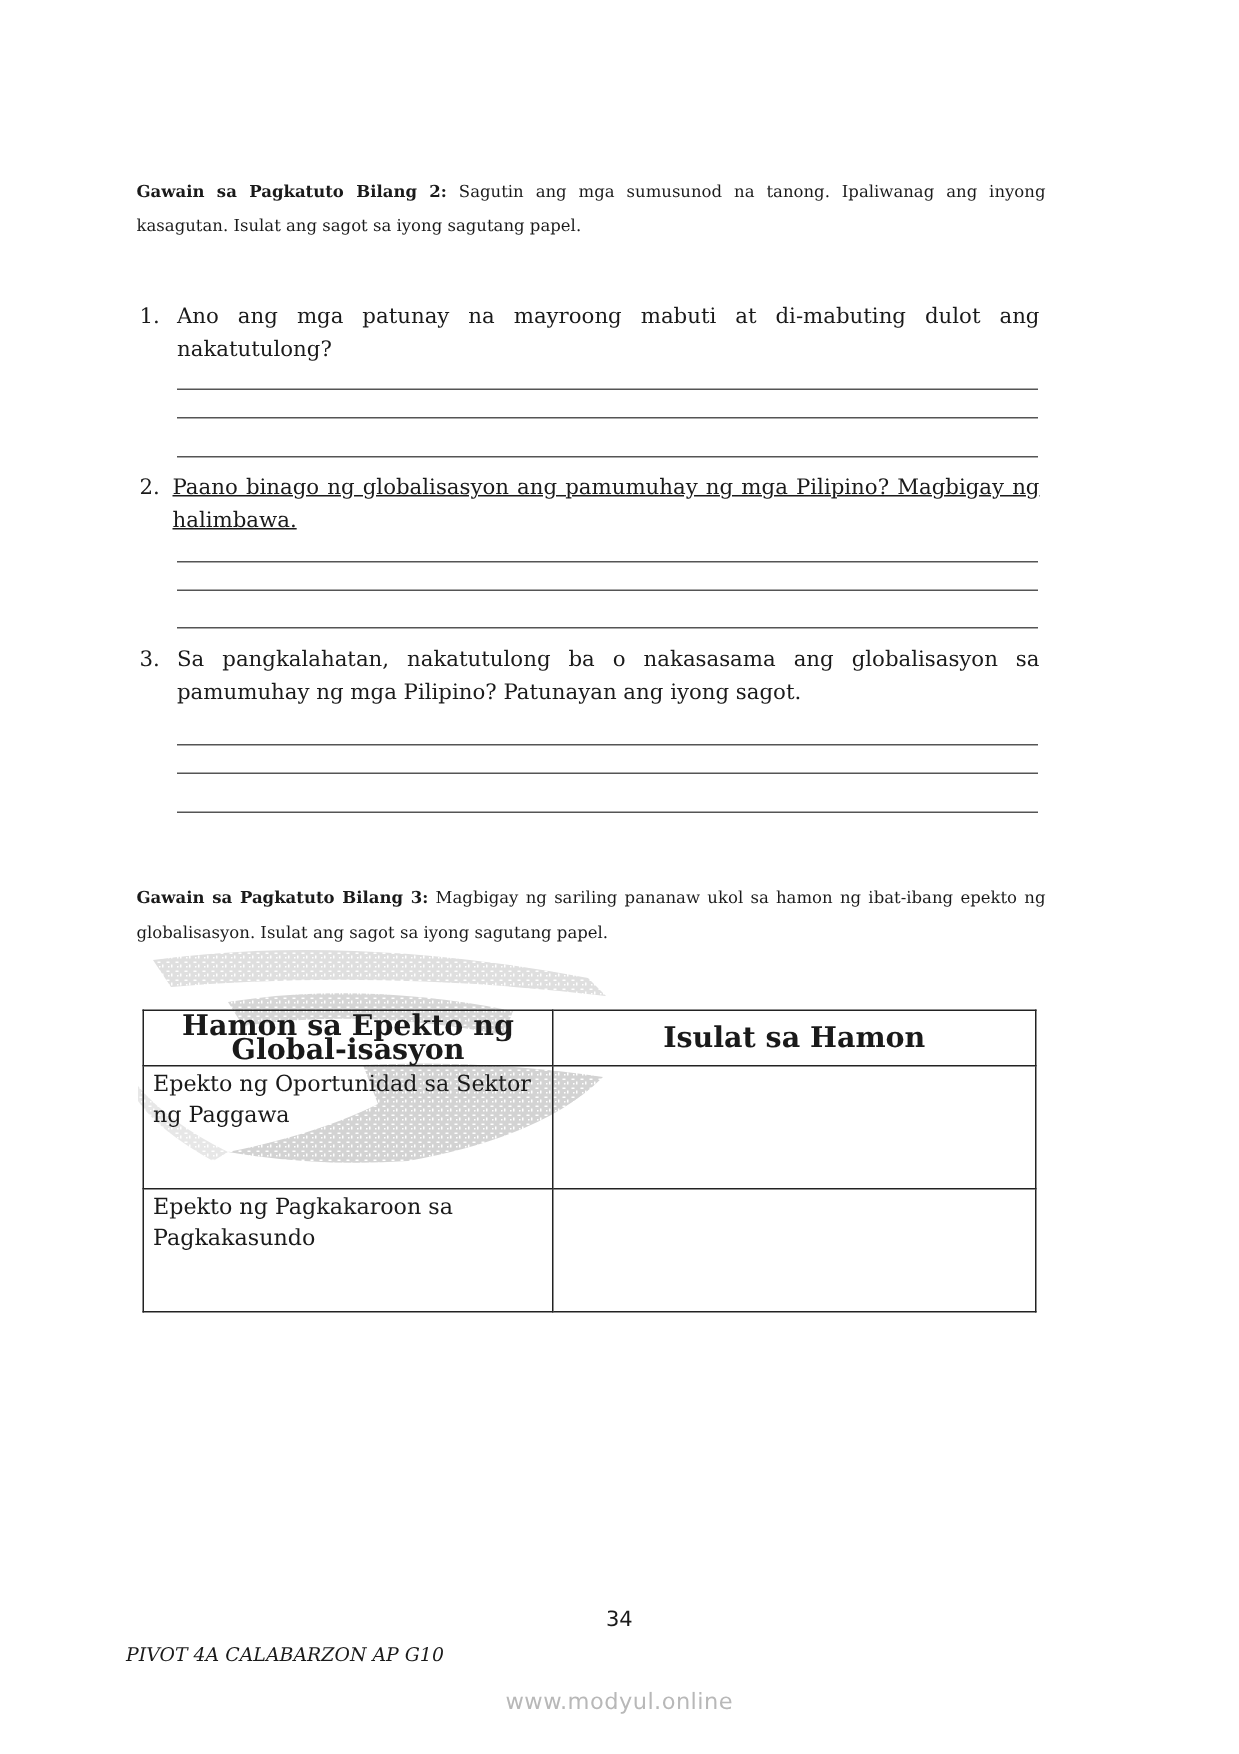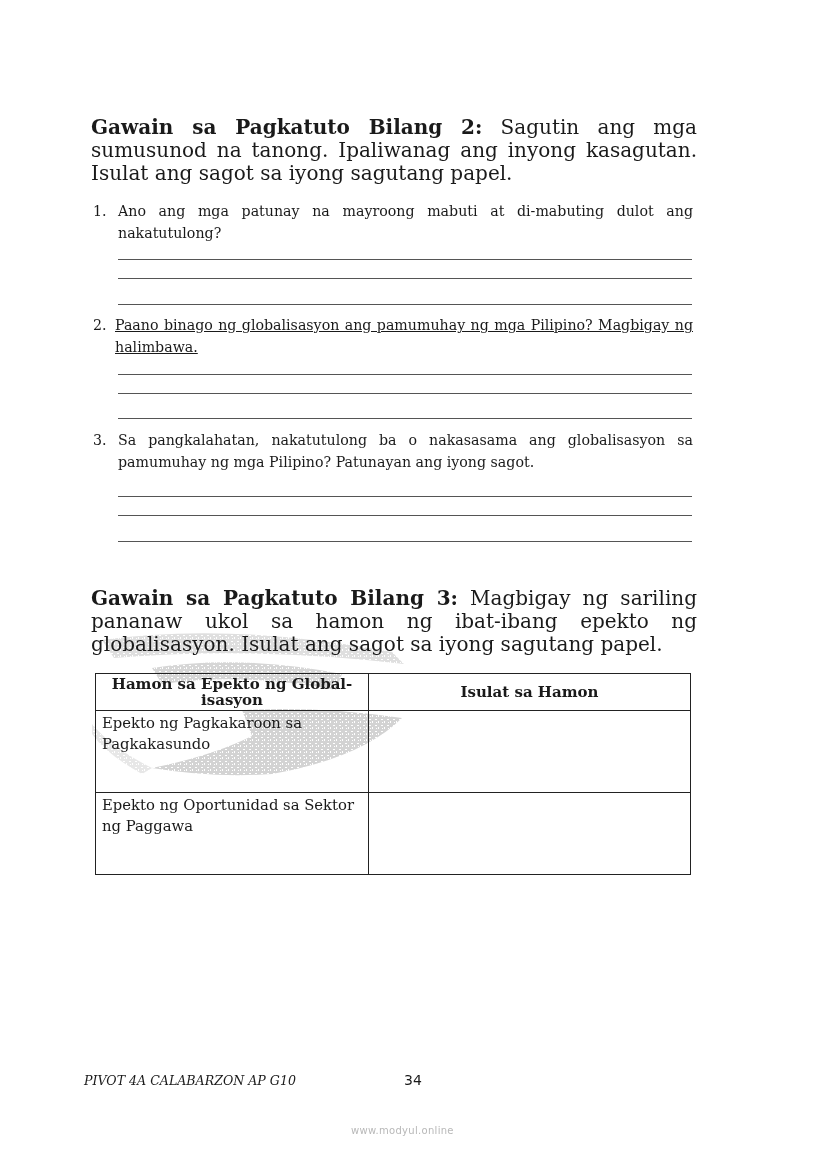--- a/index.html
+++ b/index.html
@@ -5,21 +5,21 @@
     html, body { margin: 0; padding: 0; background: #ffffff; }
     body {
       width: 826px; height: 1169px; position: relative; overflow: hidden;
       font-family: "DejaVu Serif", "Liberation Serif", serif;
       color: #1a1a1a;
     }
     .page { position: absolute; left: 0; top: 0; width: 826px; height: 1169px; }
 
     .activity-intro {
       position: absolute; left: 91px; width: 606px;
-      font-size: 20px; line-height: 23px; text-align: justify;
+      font-size: 11px; line-height: 23px; text-align: justify;
     }
     .activity-intro .lead { font-weight: bold; }
 
     .question {
       position: absolute; left: 93px; width: 600px;
       font-size: 14.2px; line-height: 22px; text-align: justify;
     }
     .question .num { position: absolute; left: 0; top: 0; }
     .question .qtext { display: block; padding-left: 25px; }
     .question.q2 .qtext { padding-left: 22px; text-indent: 0; text-decoration: underline; }
@@ -36,41 +36,41 @@
 
     table.hamon-table {
       position: absolute; left: 95px; top: 673px;
       border-collapse: collapse; width: 596px;
       font-size: 14.8px;
     }
     table.hamon-table th, table.hamon-table td {
       border: 1.6px solid #222; vertical-align: top;
     }
     table.hamon-table th {
-      font-weight: bold; font-size: 15px; text-align: center; vertical-align: middle;
+      font-weight: bold; font-size: 19px; text-align: center; vertical-align: middle;
       height: 36px; padding: 0 6px; line-height: 16px;
     }
     table.hamon-table td.effect {
       width: 260px; height: 80px; padding: 1px 6px 0 6px; line-height: 21px;
     }
     table.hamon-table td.view { padding: 0; }
 
     .footer-left {
-      position: absolute; left: 84px; top: 1073px;
+      position: absolute; left: 84px; top: 1095px;
       font-size: 12.6px; font-style: italic;
     }
     .footer-page {
       position: absolute; left: 404px; top: 1072px;
       font-family: "DejaVu Sans", "Liberation Sans", sans-serif;
       font-size: 14px;
     }
     .watermark {
-      position: absolute; left: 351px; top: 1125px;
+      position: absolute; left: 337px; top: 1125px;
       font-family: "DejaVu Sans", "Liberation Sans", sans-serif;
-      font-size: 10px; color: #b8b8b8; letter-spacing: 0.3px;
+      font-size: 15px; color: #b8b8b8; letter-spacing: 0.3px;
     }
   </style>
 </head>
 <body>
 
 <div class="page">
 
   <div class="activity-intro" style="top:116px;">
     <span class="lead">Gawain sa Pagkatuto Bilang 2:</span><span> Sagutin ang mga sumusunod na tanong. Ipaliwanag ang inyong kasagutan. Isulat ang sagot sa iyong sagutang papel.</span>
   </div>
@@ -120,25 +120,25 @@
 
   <table class="hamon-table">
     <thead>
       <tr>
         <th style="width:260px;">Hamon sa Epekto ng Global-isasyon</th>
         <th>Isulat sa Hamon</th>
       </tr>
     </thead>
     <tbody>
       <tr>
-        <td class="effect">Epekto ng Pagkakaroon sa Pagkakasundo</td>
+        <td class="effect"> Epekto ng Oportunidad sa Sektor ng Paggawa</td>
         <td class="view"></td>
       </tr>
       <tr>
-        <td class="effect"> Epekto ng Oportunidad sa Sektor ng Paggawa</td>
+        <td class="effect">Epekto ng Pagkakaroon sa Pagkakasundo</td>
         <td class="view"></td>
       </tr>
     </tbody>
   </table>
 
   <div class="footer-left">PIVOT 4A CALABARZON AP G10</div>
   <div class="footer-page">34</div>
   <div class="watermark">www.modyul.online</div>
 </div>
 

